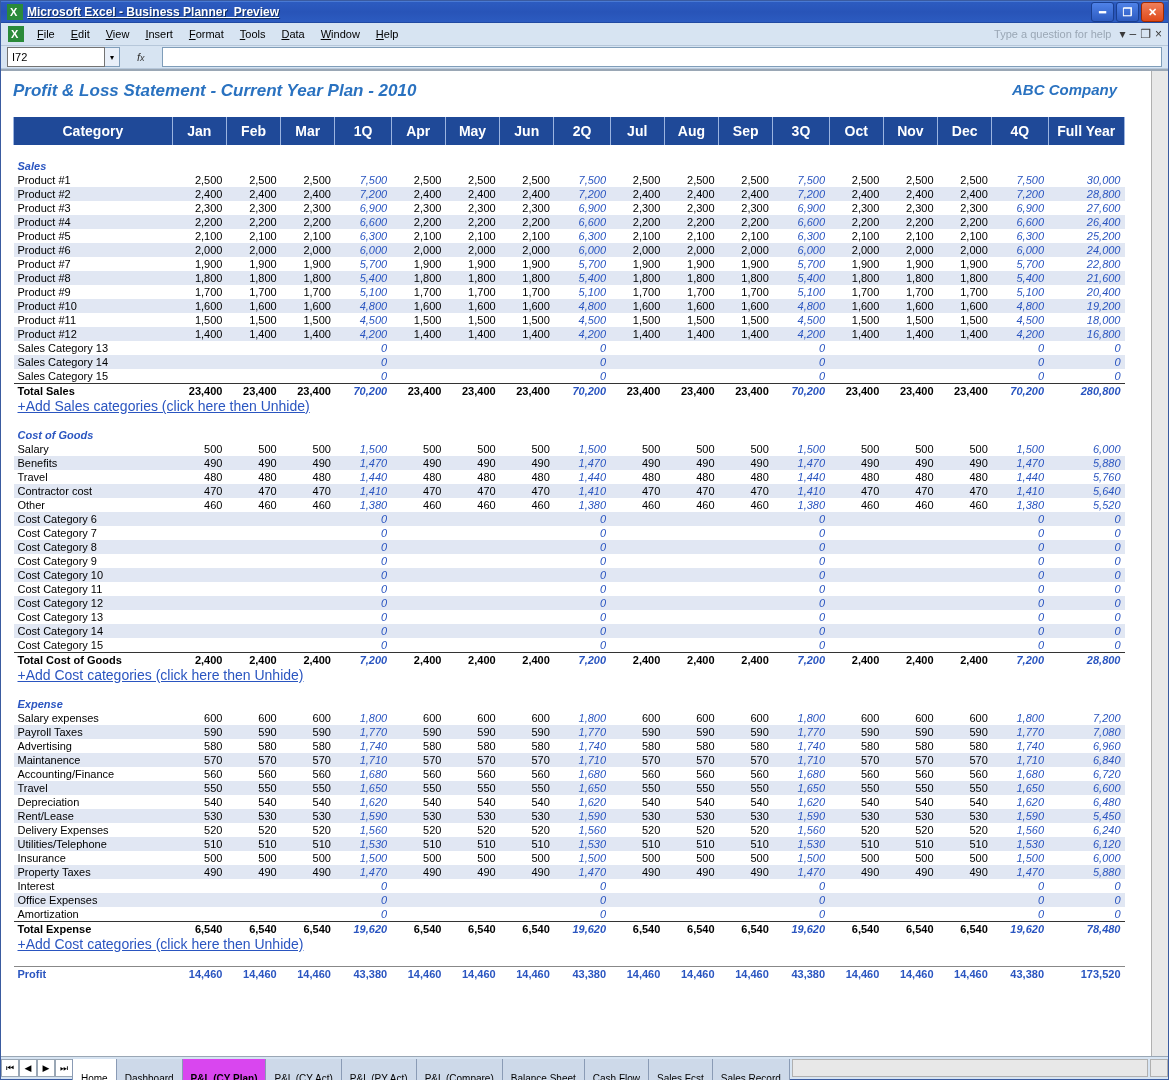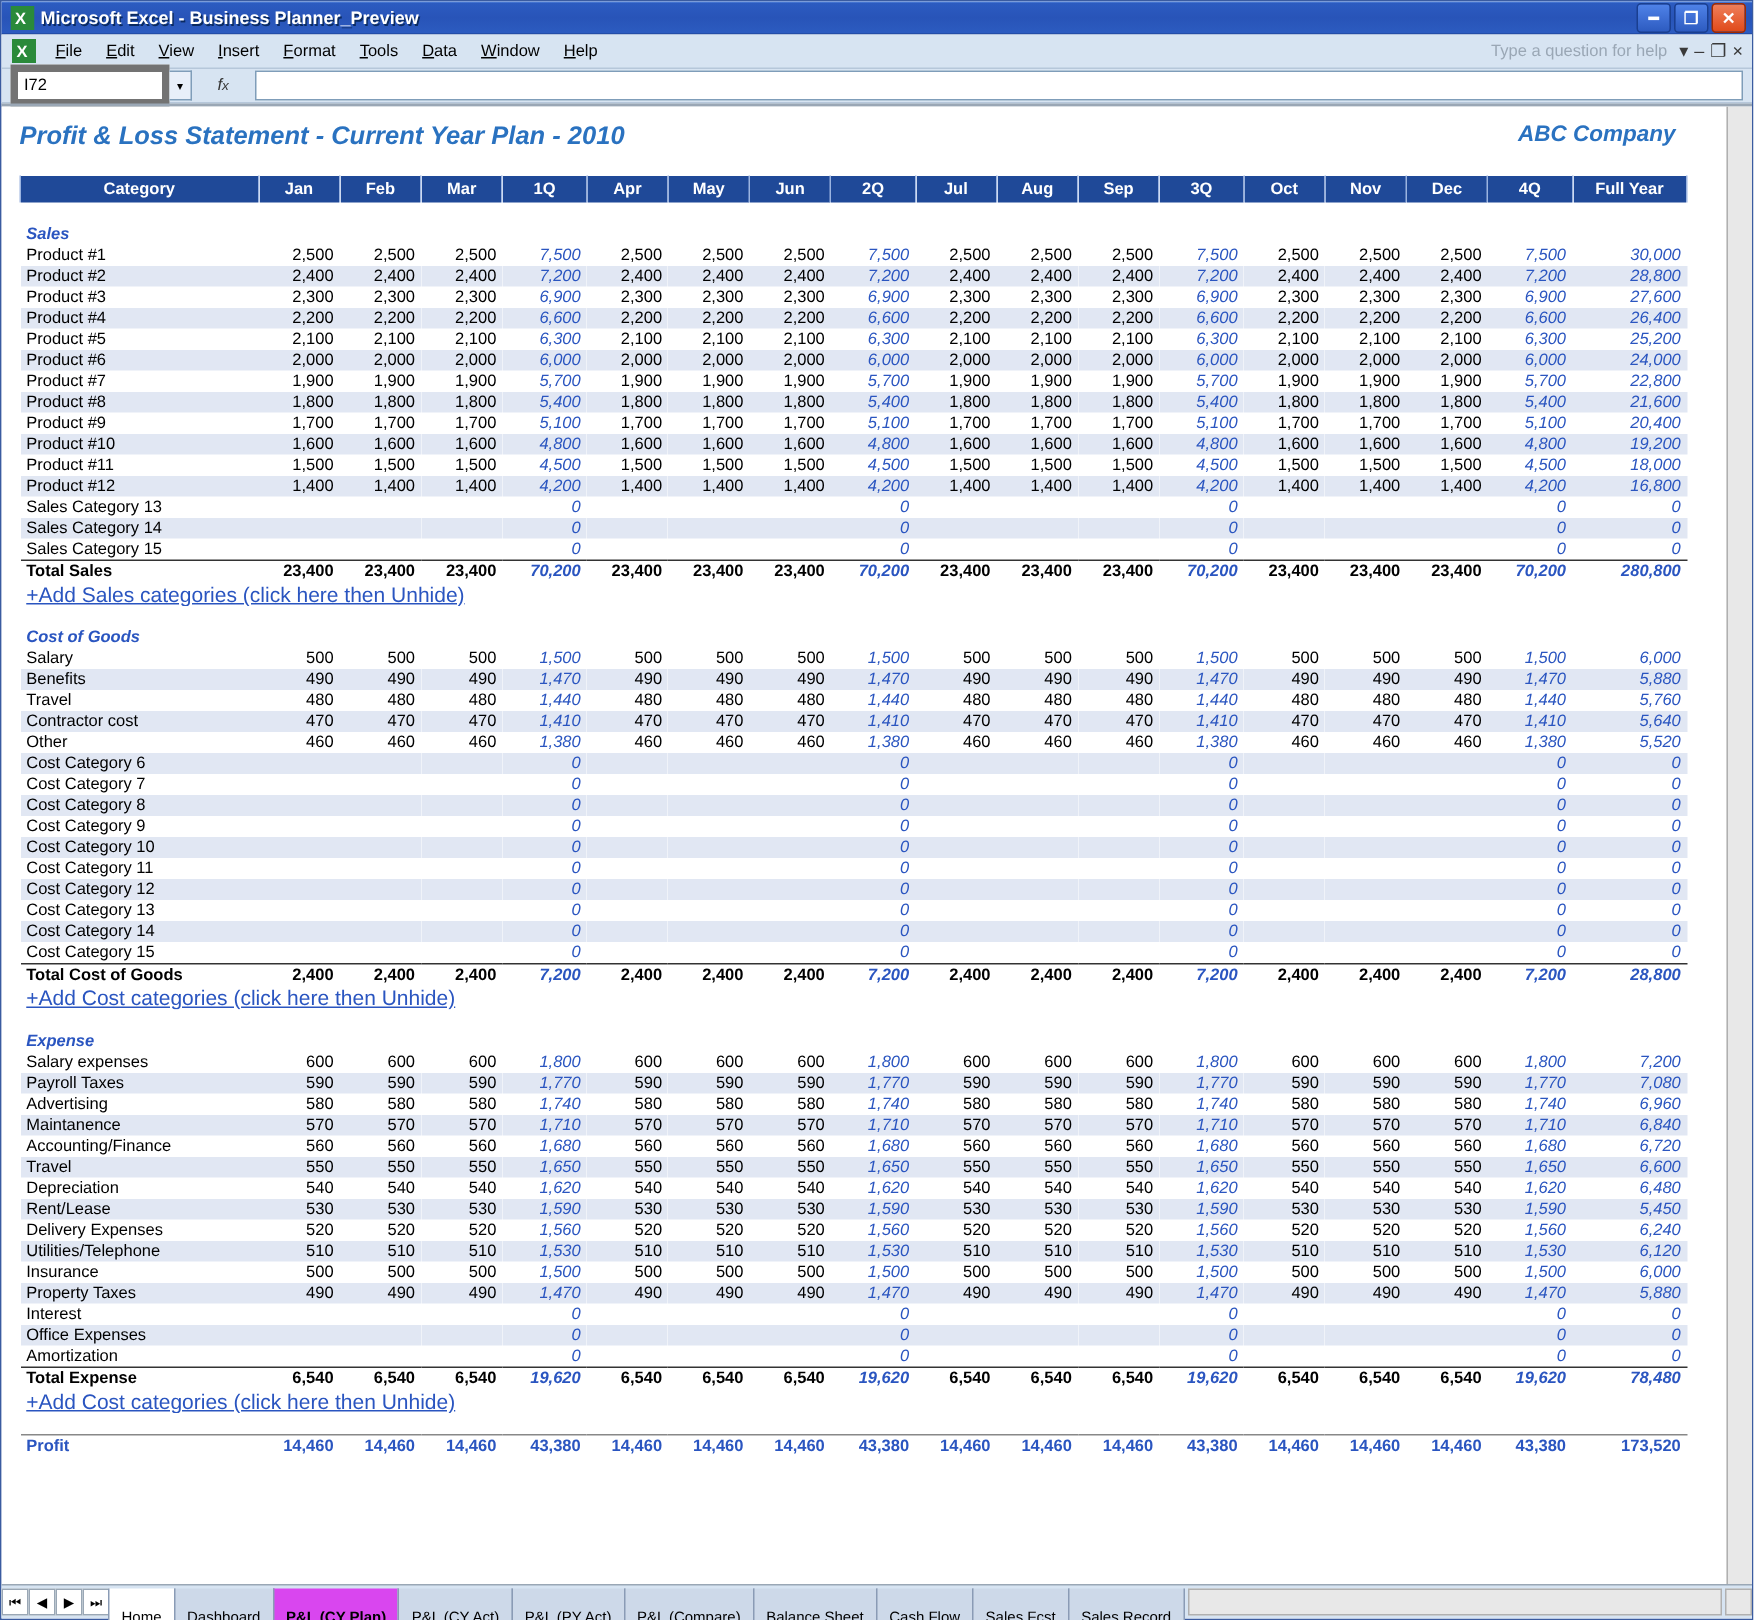--- a/index.html
+++ b/index.html
@@ -1,47 +1,47 @@
 <!DOCTYPE html>
 <html><head>
 <meta charset="utf-8">
 <style>
   html,body{margin:0;padding:0;height:100%;font-family:"Tahoma","Arial",sans-serif;font-size:11px;color:#000;background:#fff;}
   .window{width:1169px;height:1080px;display:flex;flex-direction:column;background:#fff;border:1px solid #3a5ba0;box-sizing:border-box;position:relative;}
   
   .titlebar{height:22px;background:linear-gradient(#5a8be0 0%,#2c5bc0 6%,#2854b8 50%,#2c5bc0 94%,#1a3f90 100%);display:flex;align-items:center;color:#fff;font-size:12px;padding:0 2px;}
   .titlebar .excel-icon{width:16px;height:16px;margin:0 4px;display:inline-block;}
-  .titlebar .title-text{flex:1;font-weight:bold;text-shadow:1px 1px 0 #0a2a60;}
+  .titlebar .title-text{flex:1;font-weight:bold;text-shadow:1px 1px 0 #0a2a60;text-decoration:underline;}
   .titlebar .win-controls{display:flex;gap:2px;margin-right:2px;}
   .titlebar .win-btn{width:21px;height:18px;border-radius:3px;display:flex;align-items:center;justify-content:center;font-weight:bold;font-size:11px;color:#fff;cursor:default;}
   .win-btn.min,.win-btn.max{background:linear-gradient(#4f82e8,#2d5bc0);border:1px solid #1a3f90;}
   .win-btn.close{background:linear-gradient(#ef7f5b,#e04a1a);border:1px solid #a02a00;}
   
   .menubar{height:22px;background:#d7e4f2;display:flex;align-items:center;border-bottom:1px solid #b6c7da;padding:0 2px;}
   .app-icon{width:18px;height:18px;margin:0 4px;display:flex;align-items:center;justify-content:center;}
   .menubar .menu-item{padding:2px 8px;cursor:default;}
   .menubar .menu-item u{text-decoration:underline;}
   .menubar .spacer{flex:1;}
   .help-box{color:#9aa7b5;margin-right:4px;}
   .doc-ctrl{display:flex;gap:4px;margin:0 4px;font-size:12px;color:#3a3a3a;}
   
   .namebar{height:22px;background:#d7e4f2;display:flex;align-items:center;border-bottom:1px solid #b6c7da;}
-  .name-box{width:88px;height:18px;margin-left:6px;background:#fff;border:5px solid #737373;padding:0 4px;display:flex;align-items:center;font-size:11px;}
+  .name-box{width:88px;height:18px;margin-left:6px;background:#fff;border:1px solid #737373;padding:0 4px;display:flex;align-items:center;font-size:11px;}
   .name-arrow{width:14px;height:18px;border:1px solid #7f9db9;border-left:none;background:#e8eff9;display:flex;align-items:center;justify-content:center;font-size:8px;}
   .fx{font-style:italic;margin:0 17px;color:#333;}
   
   .content-wrap{flex:1;display:flex;overflow:hidden;border-top:2px solid #9aa7b5;}
   .sheet{flex:1;overflow:auto;background:#fff;padding:8px 4px 0 12px;}
   .v-scroll{width:16px;background:#e8e8e8;border-left:1px solid #b0b0b0;}
   
   h1.report-title{font-size:17px;color:#2a72c0;font-weight:bold;margin:2px 0 16px;font-style:italic;}
   .company{position:absolute;right:30px;color:#2a72c0;font-weight:bold;font-style:italic;font-size:15px;}
   table.report{border-collapse:collapse;width:1112px;table-layout:fixed;}
   table.report td,table.report th{padding:0 4px;height:14px;font-size:11px;white-space:nowrap;overflow:hidden;}
-  table.report th{background:#1f4998;color:#fff;font-weight:bold;text-align:center;border-left:1px solid #9bb4e0;border-right:1px solid #9bb4e0;height:18px;font-size:11px;}
+  table.report th{background:#1f4998;color:#fff;font-weight:bold;text-align:center;border-left:1px solid #9bb4e0;border-right:1px solid #9bb4e0;height:28px;font-size:14px;}
   table.report th:first-child{text-align:center;}
   .num{text-align:right;}
   .q{color:#2a55c0;font-style:italic;}
   .fy{color:#2a55c0;font-style:italic;}
   .section-head{color:#2a55c0;font-weight:bold;font-style:italic;font-size:12px;padding-top:4px;}
   .row-alt{background:#e1e7f3;}
   .total-row td{font-weight:bold;border-top:1px solid #333;}
   .profit-row td{font-weight:bold;color:#2a55c0;border-top:1px solid #888;font-size:13px;padding-top:6px;}
   .add-link{color:#2a55c0;font-size:14px;text-decoration:underline;cursor:pointer;}
   

